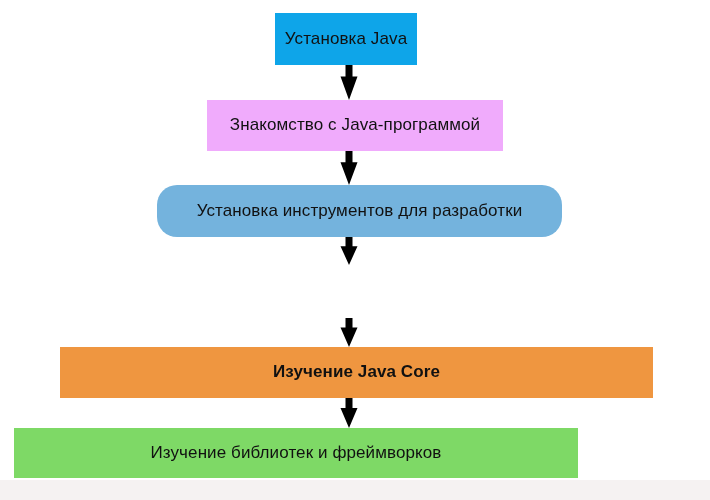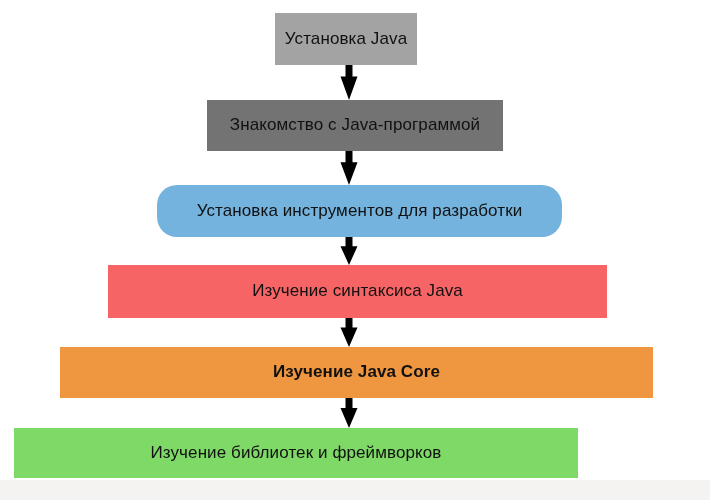--- a/index.html
+++ b/index.html
@@ -48,31 +48,28 @@
     display: block;
     width: 100%;
     height: 100%;
   }
 </style>
 </head>
 <body style="background: rgb(255, 255, 255);">
 
 <div id="canvas" style="background: rgb(255, 255, 255);">
 
-  <div class="node" style="left: 275px; top: 13px; width: 142px; height: 52px; background: #a3a3a3; color: rgb(17, 17, 17);">
+  <div class="node" style="left: 275px; top: 13px; width: 142px; height: 52px; background: #0ea5e9; color: rgb(17, 17, 17);">
     <span>Установка Java</span>
   </div>
-  <div class="node" style="left: 207px; top: 100px; width: 296px; height: 51px; background: #737373; color: rgb(17, 17, 17);">
+  <div class="node" style="left: 207px; top: 100px; width: 296px; height: 51px; background: #f0abfc; color: rgb(17, 17, 17);">
     <span>Знакомство с Java-программой</span>
   </div>
   <div class="node" style="left: 157px; top: 185px; width: 405px; height: 52px; background: rgb(116, 179, 221); color: rgb(17, 17, 17); border-radius: 20px;">
     <span>Установка инструментов для разработки</span>
-  </div>
-  <div class="node" style="left: 108px; top: 265px; width: 499px; height: 53px; background: rgb(247, 100, 101); color: rgb(17, 17, 17);">
-    <span>Изучение синтаксиса Java</span>
   </div>
   <div class="node" style="left: 60px; top: 347px; width: 593px; height: 51px; background: rgb(239, 150, 64); color: rgb(17, 17, 17); font-weight: bold;">
     <span>Изучение Java Core</span>
   </div>
   <div class="node" style="left: 14px; top: 428px; width: 564px; height: 50px; background: rgb(126, 217, 102); color: rgb(17, 17, 17);">
     <span>Изучение библиотек и фреймворков</span>
   </div>
 
   <div class="connector" style="left: 334px; top: 65px; height: 35px;">
       <svg viewBox="0 0 30 35" preserveAspectRatio="none" xmlns="http://www.w3.org/2000/svg">

